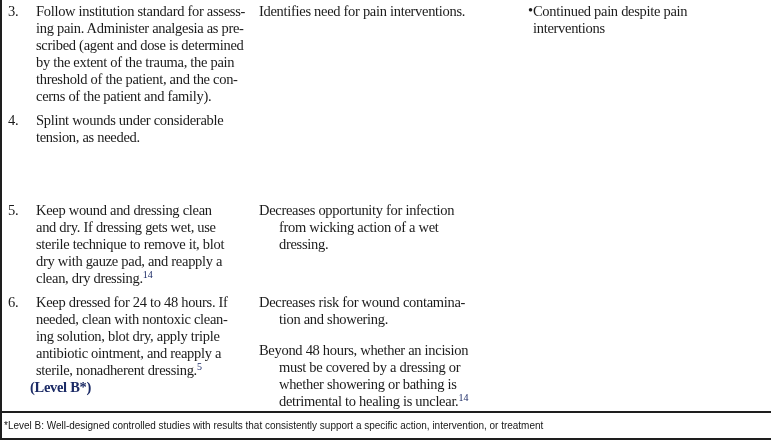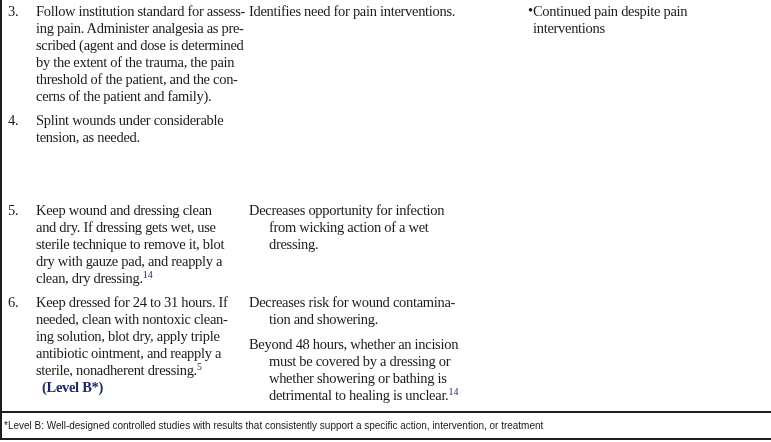--- a/index.html
+++ b/index.html
@@ -30,41 +30,41 @@
 
   .cell {
     position: absolute;
     font-size: 14.5px;
     line-height: 17px;
     letter-spacing: -0.3px;
   }
   .item { left: 8px; width: 252px; }
   .inum { position: absolute; left: 0; top: 0; }
   .itext { margin-left: 28px; white-space: pre; }
-  .rat { left: 249px; width: 256px; }
+  .rat { left: 259px; width: 256px; }
   .rpara {
     margin: 0;
     padding-left: 20px;
     text-indent: -20px;
     white-space: pre;
   }
-  .rpara.second { margin-top: 8px; }
+  .rpara.second { margin-top: 14px; }
   .out { left: 528px; width: 235px; }
   .obullet { position: absolute; left: 0; top: -1px; }
   .otext { margin-left: 5px; white-space: pre; }
 
   sup.ref {
     color: #1c2b66;
     font-size: 10px;
     letter-spacing: 0;
     vertical-align: 5px;
     line-height: 0;
   }
   .levelb {
-    margin-left: 34px;
+    margin-left: 22px;
     font-weight: bold;
     color: #1c2b66;
   }
   .footnote {
     position: absolute;
     left: 4px;
     top: 419px;
     font-family: "Liberation Sans", sans-serif;
     font-size: 10.5px;
     letter-spacing: 0;
@@ -119,21 +119,21 @@
 clean, dry dressing.</span><sup class="ref">14</sup></div>
   </div>
   <div class="cell rat r5">
     <p class="rpara"><span>Decreases opportunity for infection
 from wicking action of a wet
 dressing.</span></p>
   </div>
 
   <div class="cell item r6">
     <span class="inum">6.</span>
-    <div class="itext"><span>Keep dressed for 24 to 31 hours. If
+    <div class="itext"><span>Keep dressed for 24 to 48 hours. If
 needed, clean with nontoxic clean-
 ing solution, blot dry, apply triple
 antibiotic ointment, and reapply a
 sterile, nonadherent dressing.</span><sup class="ref">5</sup></div>
     <div class="levelb">(Level B*)</div>
   </div>
   <div class="cell rat r6">
     <p class="rpara"><span>Decreases risk for wound contamina-
 tion and showering.</span></p>
     <p class="rpara second"><span>Beyond 48 hours, whether an incision

